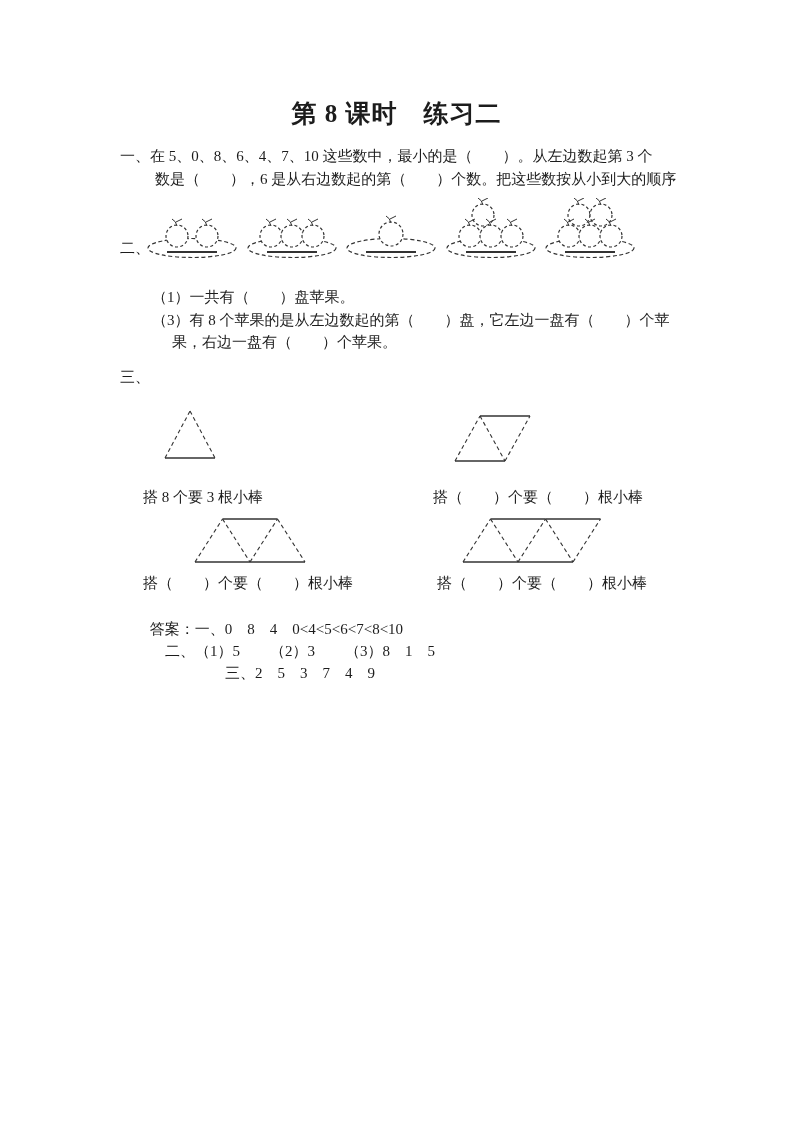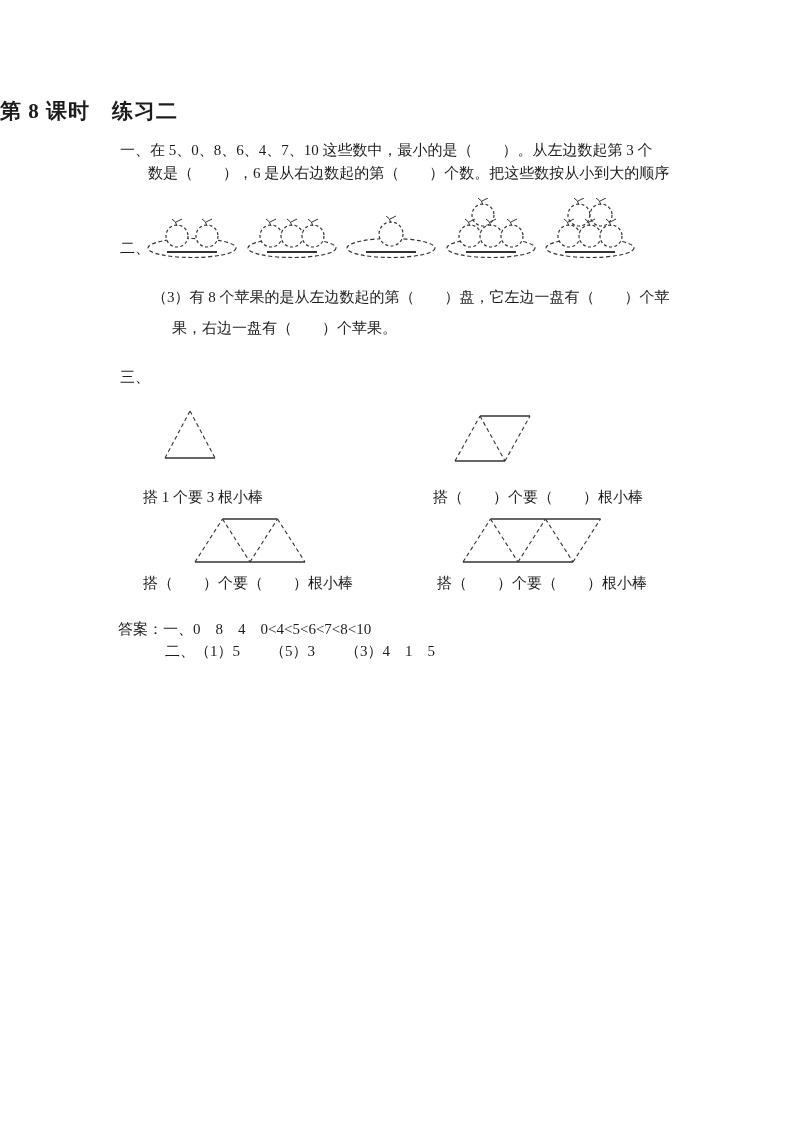--- a/index.html
+++ b/index.html
@@ -3,49 +3,49 @@
 <meta charset="utf-8">
 <style>
   html,body { margin:0; padding:0; background:#ffffff; }
   .page {
     position:relative; width:793px; height:1122px; background:#ffffff;
     font-family:"Liberation Serif","DejaVu Serif",serif;
     color:#1c1c1c; overflow:hidden;
   }
   .title {
     position:absolute; top:97px; left:0; width:100%;
-    text-align:left; font-size:21px; font-weight:bold;
+    text-align:center; font-size:25px; font-weight:bold;
     letter-spacing:1px; white-space:pre;
   }
   .line { white-space:pre; font-size:15px; line-height:22.5px; }
-  .q1 { position:absolute; top:139px; left:120px; width:560px; }
-  .q1 .indent { margin-left:28px; }
+  .q1 { position:absolute; top:145px; left:120px; width:560px; }
+  .q1 .indent { margin-left:35px; }
   .blank-gap { display:inline-block; width:196px; }
   .marker { position:absolute; font-size:15px; white-space:pre; }
   .m2 { top:239px; left:120px; }
   .m3 { top:368px; left:120px; }
   .plates {
     position:absolute; top:198px; left:146px; width:490px; height:62px;
     display:flex; justify-content:space-between; align-items:flex-end;
   }
   .plate { width:92px; height:62px; }
   .q2subs { position:absolute; top:286px; left:152px; width:530px; }
-  .q2subs .indent2 { margin-left:20px;margin-top:8px; }
+  .q2subs .indent2 { margin-left:20px; }
   .fig { position:absolute; }
   .figA { top:409px; left:163px; }
   .figB { top:414px; left:453px; }
   .figC { top:517px; left:193px; }
   .figD { top:517px; left:461px; }
   .cap { position:absolute; font-size:15px; white-space:pre; }
   .capA { top:488px; left:143px; }
   .capB { top:488px; left:433px; }
   .capC { top:574px; left:143px; }
   .capD { top:574px; left:437px; }
   .answers { position:absolute; top:618px; left:118px; }
-  .answers .line { line-height:22px; }
+  .answers .line { line-height:22px;text-align:center; }
   .answers .ans-indent { margin-left:47px; }
 </style>
 </head>
 <body>
 
 <div class="page">
 
   <div class="title">第 8 课时　练习二</div>
 
   <div class="q1">
@@ -117,39 +117,40 @@
           <circle cx="46" cy="38" r="11" fill="#fff" stroke="#333333" stroke-width="1.2" stroke-dasharray="3 2.4"></circle>
           <path d="M46,28 Q45,23 41,21" fill="none" stroke="#333333" stroke-width="1"></path>
           <path d="M45,24 L51,21" fill="none" stroke="#333333" stroke-width="1"></path>
           <circle cx="67" cy="38" r="11" fill="#fff" stroke="#333333" stroke-width="1.2" stroke-dasharray="3 2.4"></circle>
           <path d="M67,28 Q66,23 62,21" fill="none" stroke="#333333" stroke-width="1"></path>
           <path d="M66,24 L72,21" fill="none" stroke="#333333" stroke-width="1"></path>
         </svg></div>
   </div>
 
   <div class="q2subs">
+    <div class="line">（1）一共有（　　）盘苹果。</div>
     <div class="line">（3）有 8 个苹果的是从左边数起的第（　　）盘，它左边一盘有（　　）个苹</div>
     <div class="line indent2">果，右边一盘有（　　）个苹果。</div>
   </div>
 
   <div class="marker m3">三、</div>
 
   <div class="fig figA"><svg width="54" height="51" viewBox="0 0 54 51">
         <line x1="2" y1="49" x2="52" y2="49" stroke="#333333" stroke-width="1.3"></line>
         <line x1="2" y1="49" x2="27" y2="2" stroke="#333333" stroke-width="1.1" stroke-dasharray="4 3"></line>
         <line x1="27" y1="2" x2="52" y2="49" stroke="#333333" stroke-width="1.1" stroke-dasharray="4 3"></line>
       </svg></div>
   <div class="fig figB"><svg width="79" height="49" viewBox="0 0 79 49">
         <line x1="2" y1="47" x2="52" y2="47" stroke="#333333" stroke-width="1.3"></line>
         <line x1="27" y1="2" x2="77" y2="2" stroke="#333333" stroke-width="1.3"></line>
         <line x1="2" y1="47" x2="27" y2="2" stroke="#333333" stroke-width="1.1" stroke-dasharray="4 3"></line>
         <line x1="27" y1="2" x2="52" y2="47" stroke="#333333" stroke-width="1.1" stroke-dasharray="4 3"></line>
         <line x1="52" y1="47" x2="77" y2="2" stroke="#333333" stroke-width="1.1" stroke-dasharray="4 3"></line>
       </svg></div>
-  <div class="cap capA">搭 1 个要 3 根小棒</div>
+  <div class="cap capA">搭 8 个要 3 根小棒</div>
   <div class="cap capB">搭（　　）个要（　　）根小棒</div>
 
   <div class="fig figC"><svg width="114" height="47" viewBox="0 0 114 47">
         <line x1="2" y1="45" x2="57" y2="45" stroke="#333333" stroke-width="1.3"></line>
         <line x1="57" y1="45" x2="112" y2="45" stroke="#333333" stroke-width="1.3"></line>
         <line x1="29.5" y1="2" x2="84.5" y2="2" stroke="#333333" stroke-width="1.3"></line>
         <line x1="2" y1="45" x2="29.5" y2="2" stroke="#333333" stroke-width="1.1" stroke-dasharray="4 3"></line>
         <line x1="29.5" y1="2" x2="57" y2="45" stroke="#333333" stroke-width="1.1" stroke-dasharray="4 3"></line>
         <line x1="57" y1="45" x2="84.5" y2="2" stroke="#333333" stroke-width="1.1" stroke-dasharray="4 3"></line>
         <line x1="84.5" y1="2" x2="112" y2="45" stroke="#333333" stroke-width="1.1" stroke-dasharray="4 3"></line>
@@ -163,16 +164,17 @@
         <line x1="29.5" y1="2" x2="57" y2="45" stroke="#333333" stroke-width="1.1" stroke-dasharray="4 3"></line>
         <line x1="57" y1="45" x2="84.5" y2="2" stroke="#333333" stroke-width="1.1" stroke-dasharray="4 3"></line>
         <line x1="84.5" y1="2" x2="112" y2="45" stroke="#333333" stroke-width="1.1" stroke-dasharray="4 3"></line>
         <line x1="112" y1="45" x2="139.5" y2="2" stroke="#333333" stroke-width="1.1" stroke-dasharray="4 3"></line>
       </svg></div>
   <div class="cap capC">搭（　　）个要（　　）根小棒</div>
   <div class="cap capD">搭（　　）个要（　　）根小棒</div>
 
   <div class="answers">
     <div class="line"><span>答案：</span><span>一、0　8　4　0&lt;4&lt;5&lt;6&lt;7&lt;8&lt;10</span></div>
-    <div class="line ans-indent">二、（1）5　　（5）3　　（3）4　1　5</div>
+    <div class="line ans-indent">二、（1）5　　（2）3　　（3）8　1　5</div>
+    <div class="line ans-indent">三、2　5　3　7　4　9</div>
   </div>
 
 </div>
 
 </body></html>

